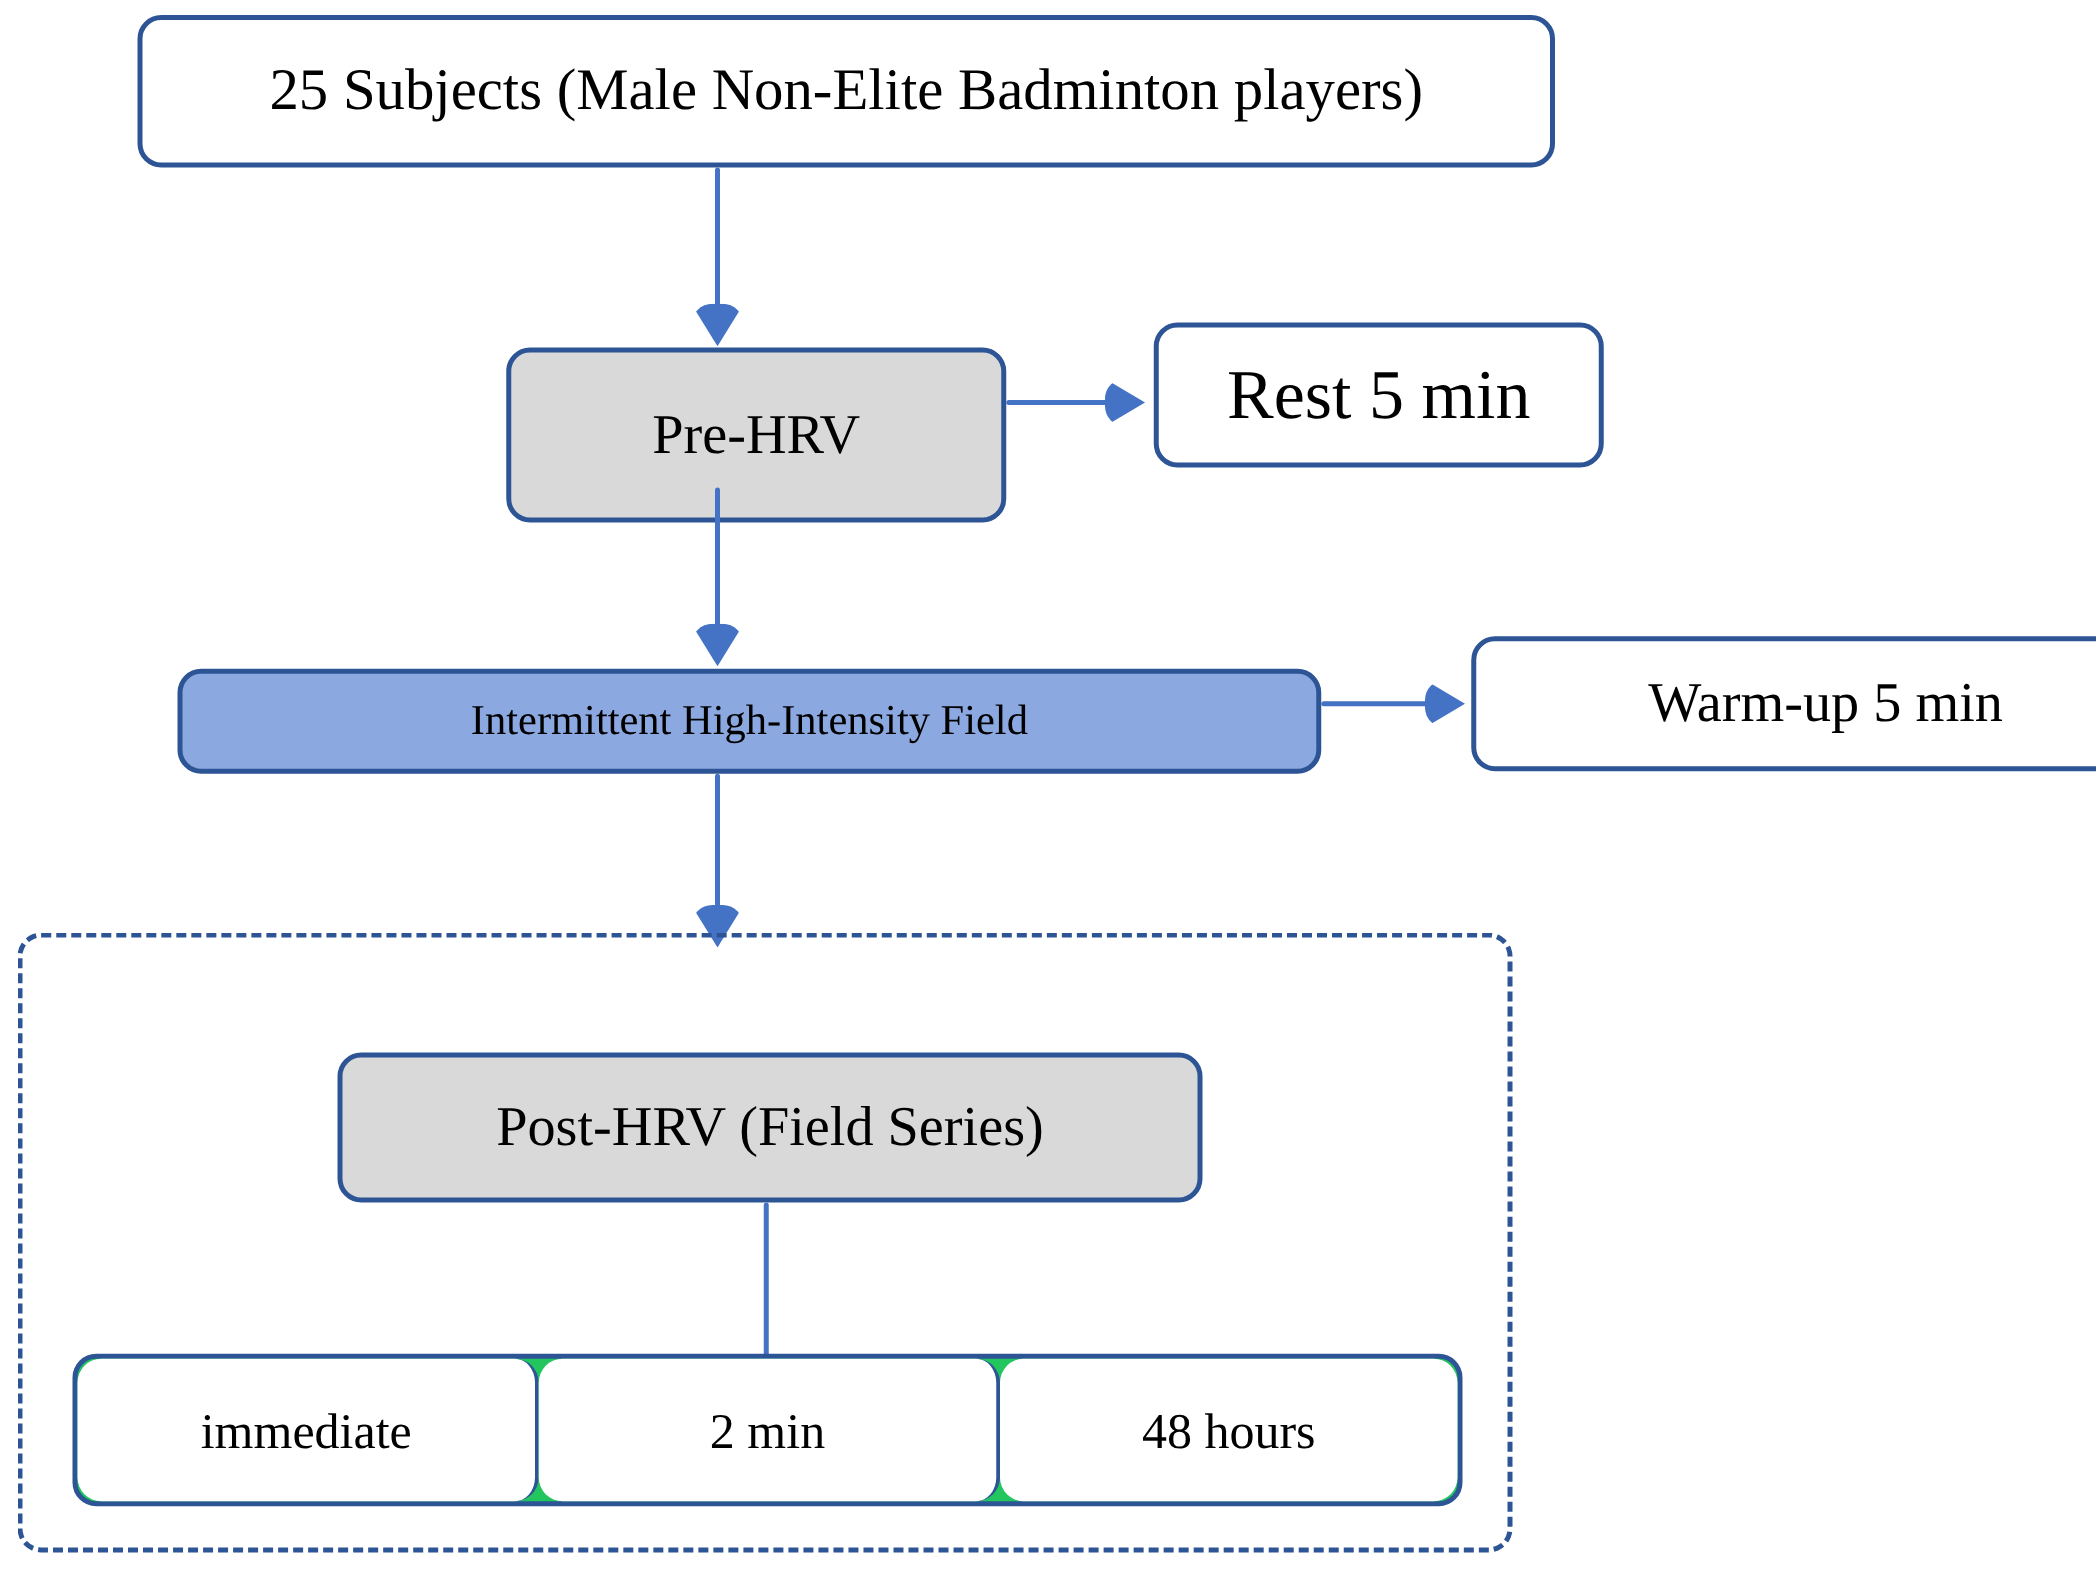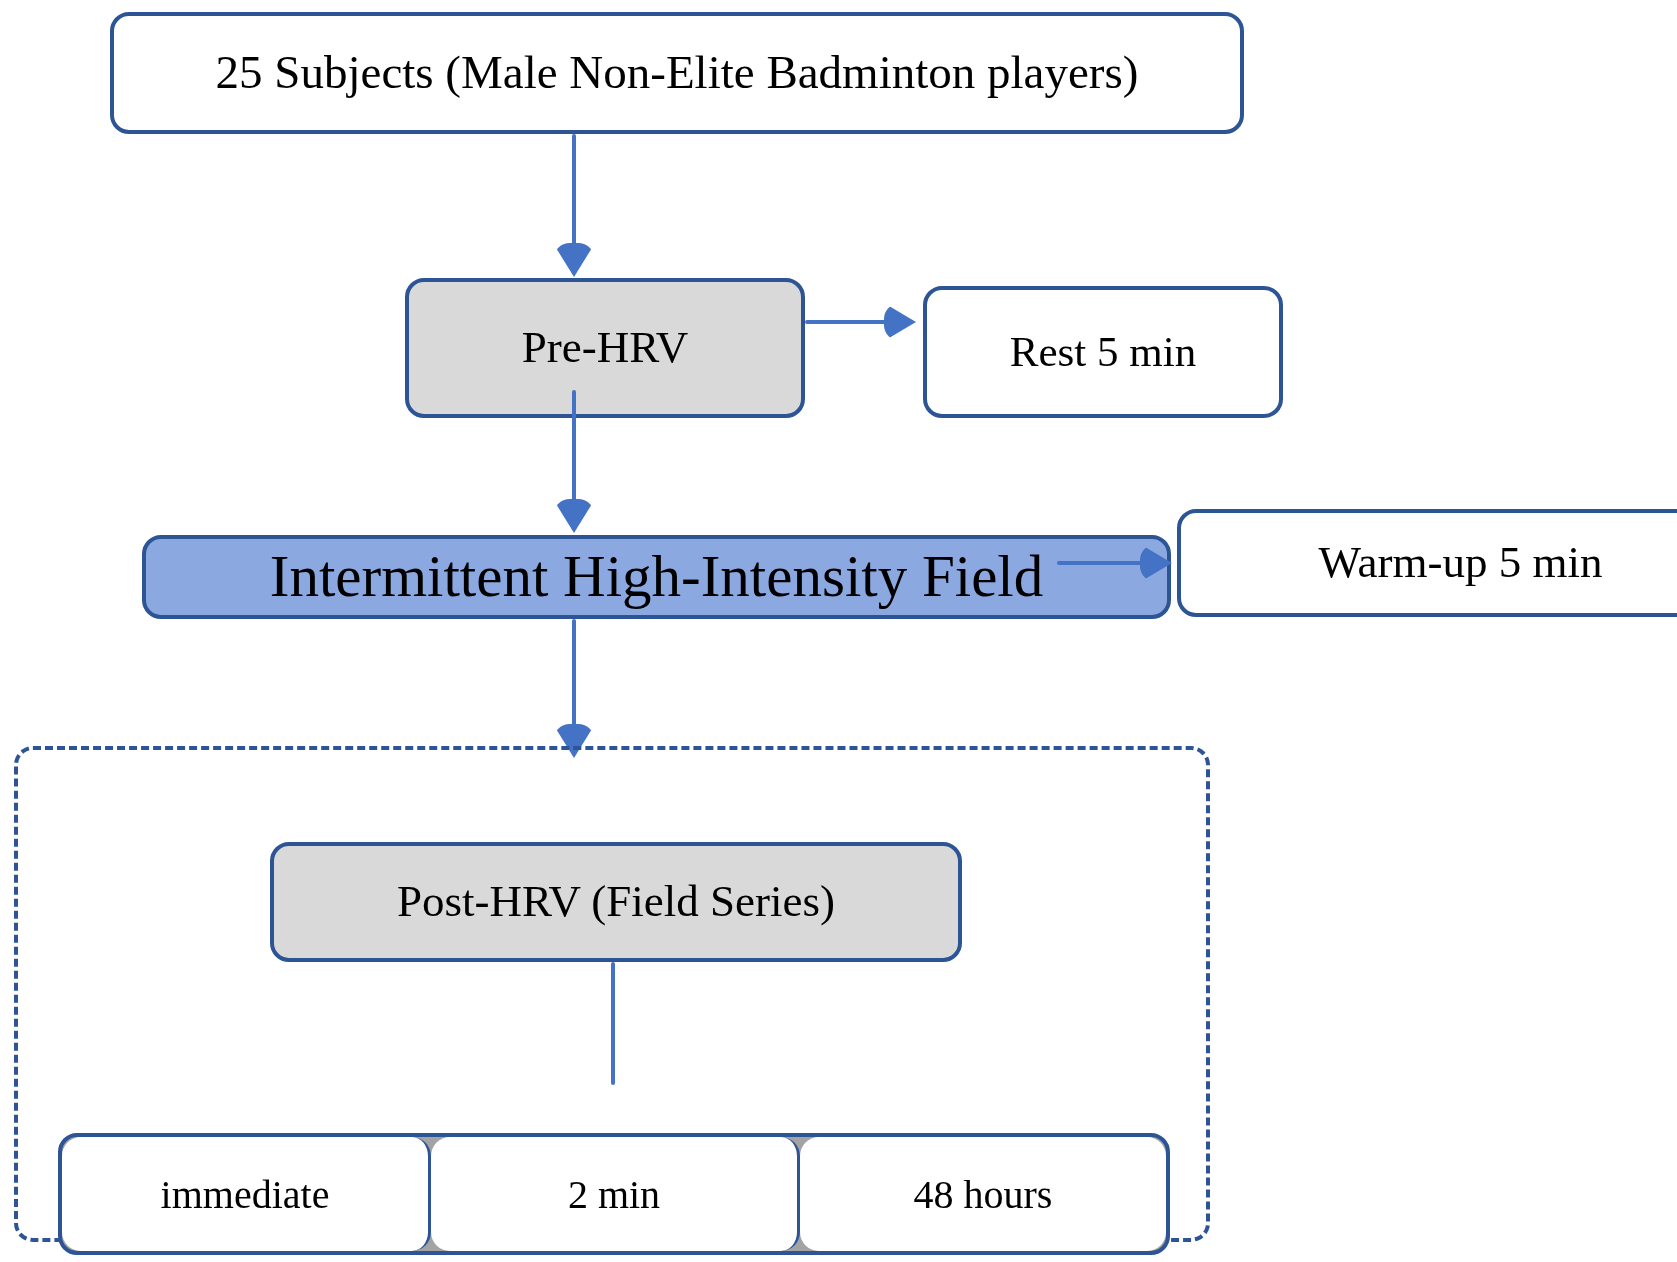--- a/index.html
+++ b/index.html
@@ -41,28 +41,27 @@
     width: 1134px; height: 122px;
     font-size: 47px;
   }
   #node-pre-hrv {
     left: 405px;  top: 278px;
     width: 400px; height: 140px;
     font-size: 45px;
   }
   #node-rest {
     left: 923px;  top: 258px;
-    width: 360px; height: 132px;
-    font-size: 43px;
-    margin-top: 28px;
+    width: 360px; height: 116px;
+    font-size: 56px;
   }
   #node-intermittent {
     left: 142px;  top: 535px;
-    width: 1029px; height: 84px;
-    font-size: 59px;
+    width: 915px; height: 84px;
+    font-size: 34px;
   }
   #node-warmup {
     left: 1177px; top: 509px;
     width: 567px; height: 108px;
     font-size: 45px;
   }
   #node-post-hrv {
     left: 270px;  top: 842px;
     width: 692px; height: 120px;
     font-size: 45px;
@@ -73,25 +72,25 @@
     position: absolute;
     left: 14px; top: 746px;
     width: 1196px; height: 496px;
     border: 4px dashed #2d5596;
     background: transparent;
   }
 
   
   #timepoint-table {
     position: absolute;
-    left: 58px; top: 1133px;
+    left: 58px; top: 1083px;
     width: 1112px; height: 122px;
     display: flex;
     border: 4px solid #2d5596;
-    background: #a3a3a3;
+    background: #22c55e;
   }
   .tp-cell {
     flex: 1 1 0;
     display: flex;
     align-items: center;
     justify-content: center;
     border-right: 3px solid #2d5596;
     font-size: 40px;
     background: #ffffff;
     white-space: nowrap;

